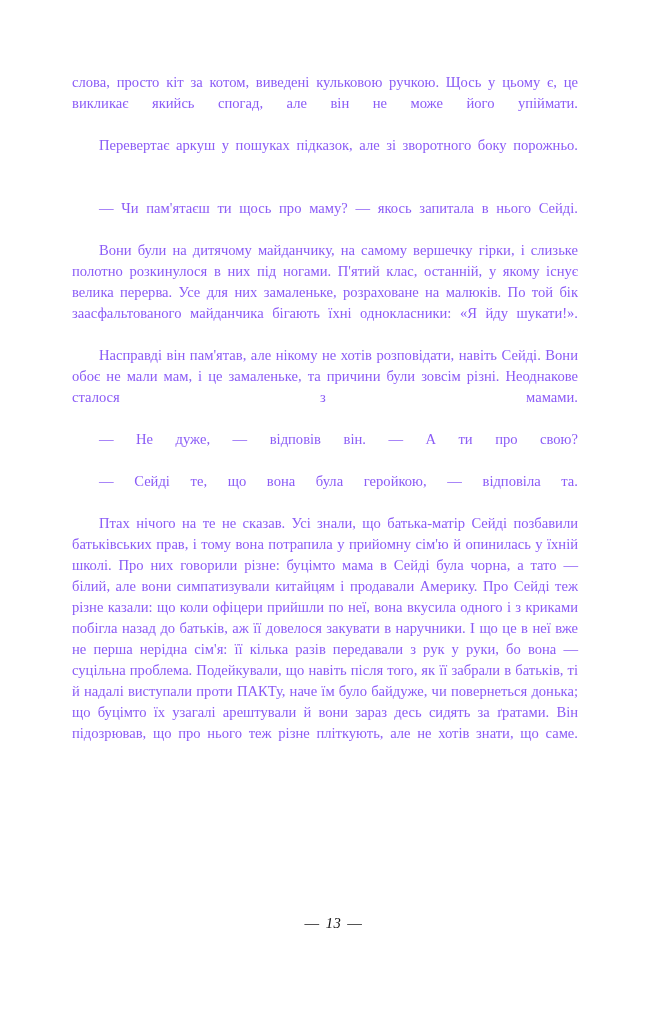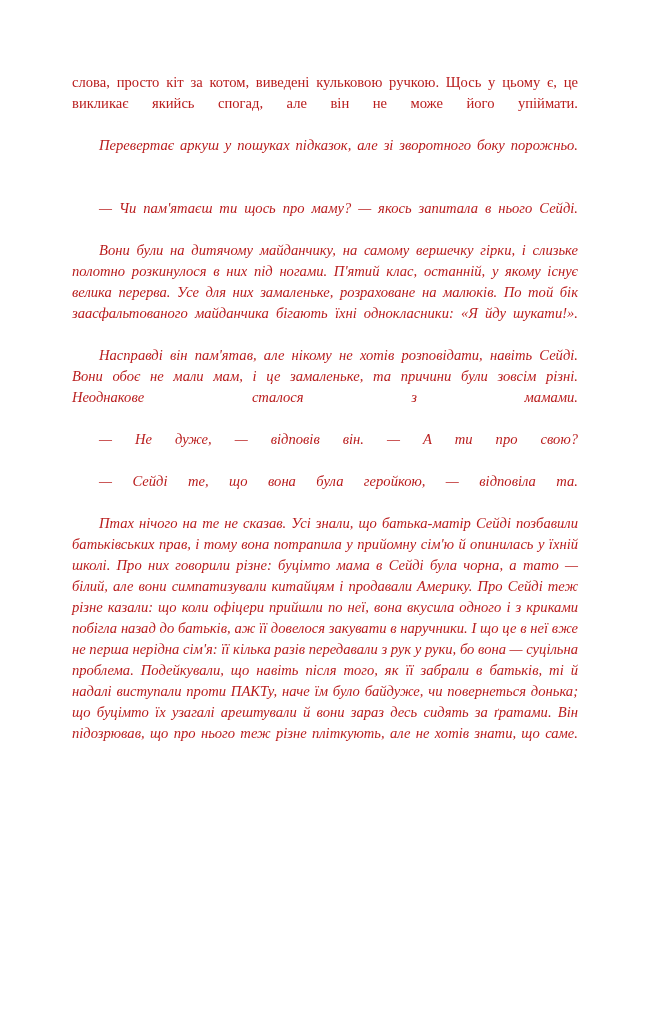--- a/index.html
+++ b/index.html
@@ -24,38 +24,37 @@
     left: 72px;
     top: 72px;
     width: 506px;
   }
 
   .para {
     margin: 0;
     font-family: "Liberation Serif", "DejaVu Serif", serif;
     font-size: 14.6px;
     line-height: 21px;
-    color: #b91c1c;
+    color: #8b5cf6;
     text-align: justify;
     text-justify: inter-word;
     hyphens: manual;
     -webkit-hyphens: manual;
     text-indent: 0;
     font-kerning: normal;
   }
 
   
   .para.continuation {
     text-indent: 0;
   }
 
   
   .para.indented {
     text-indent: 27px;
-    font-style: italic;
   }
 
   
   .para:after {
     content: "";
     display: inline-block;
     width: 100%;
   }
 
   
@@ -104,14 +103,17 @@
     <p class="para indented">— Не дуже, — відповів він. — А ти про свою?</p>
 
 
     <p class="para indented">— Сейді те, що вона була геройкою, — відповіла та.</p>
 
     <p class="para indented">Птах нічого на те не сказав. Усі знали, що батька-матір Сейді позбавили батьківських прав, і тому вона потрапила у прийомну сім'ю й опинилась у їхній школі. Про них говорили різне: буцімто мама в Сейді була чорна, а тато — білий, але вони симпатизували китайцям і продавали Америку. Про Сейді теж різне казали: що коли офіцери прийшли по неї, вона вкусила одного і з криками побігла назад до батьків, аж її довелося закувати в наручники. І що це в неї вже не перша нерідна сім'я: її кілька разів передавали з рук у руки, бо вона — суцільна проблема. Подейкували, що навіть після того, як її забрали в батьків, ті й надалі виступали проти ПАКТу, наче їм було байдуже, чи повернеться донька; що буцімто їх узагалі арештували й вони зараз десь сидять за ґратами. Він підозрював, що про нього теж різне пліткують, але не хотів знати, що саме.</p>
 
 
   </div>
 
+  <div class="folio">
+    <span class="rule">—</span><span>13</span><span class="rule">—</span>
+  </div>
 
 </div>
 
 </body></html>

